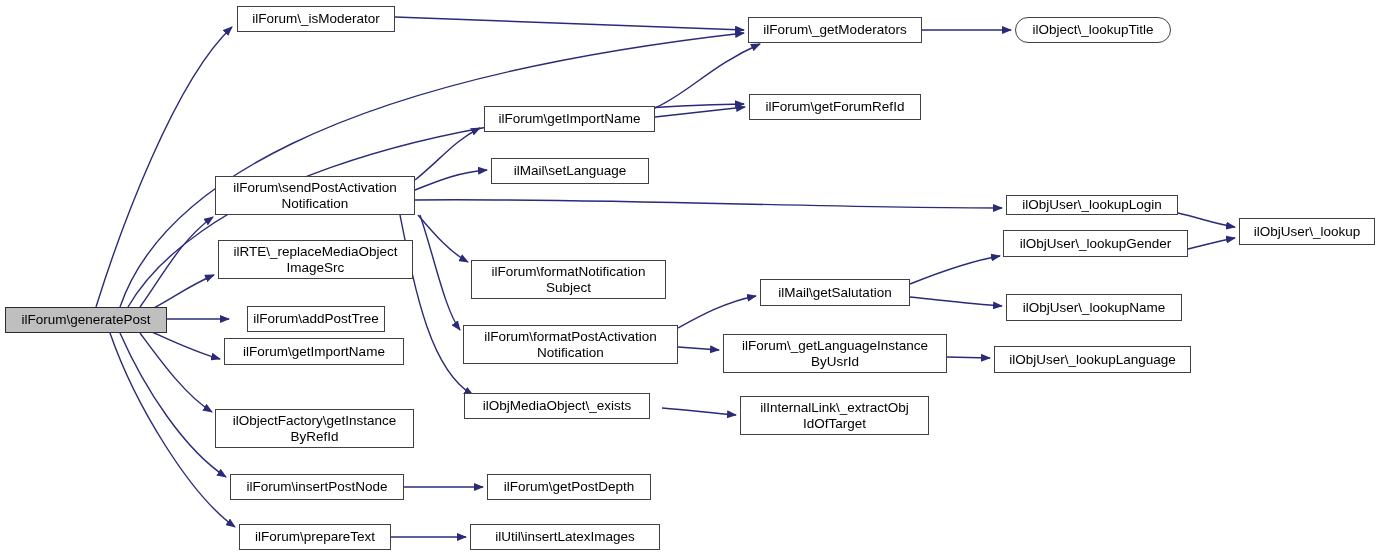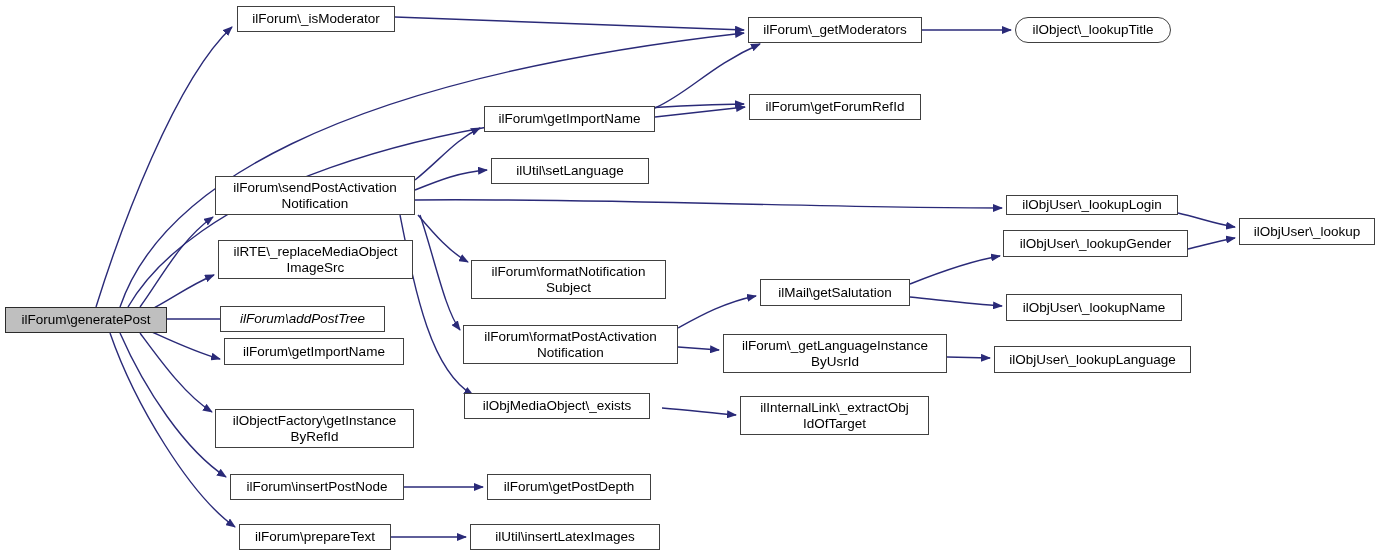--- a/index.html
+++ b/index.html
@@ -82,33 +82,33 @@
         <path d="M 391,537 L 466,537" fill="none" stroke="#2a2a78" stroke-width="1.4" marker-end="url(#arrow)"></path>
       </g>
   </svg>
   <div id="node-group">
       <div class="node root" style="left: 5px; top: 307px; width: 162px; height: 26px;">ilForum\generatePost</div>
       <div class="node" style="left: 237px; top: 6px; width: 158px; height: 26px;">ilForum\_isModerator</div>
       <div class="node" style="left: 748px; top: 17px; width: 174px; height: 26px;">ilForum\_getModerators</div>
       <div class="node" style="left: 1015px; top: 17px; width: 156px; height: 26px; border-radius: 13px;">ilObject\_lookupTitle</div>
       <div class="node" style="left: 484px; top: 106px; width: 171px; height: 26px;">ilForum\getImportName</div>
       <div class="node" style="left: 749px; top: 94px; width: 172px; height: 26px;">ilForum\getForumRefId</div>
-      <div class="node" style="left: 491px; top: 158px; width: 158px; height: 26px;">ilUtil\setLanguage</div>
+      <div class="node" style="left: 491px; top: 158px; width: 158px; height: 26px;">ilMail\setLanguage</div>
       <div class="node" style="left: 215px; top: 176px; width: 200px; height: 39px;">ilForum\sendPostActivation
 Notification</div>
       <div class="node" style="left: 1006px; top: 195px; width: 172px; height: 20px;">ilObjUser\_lookupLogin</div>
       <div class="node" style="left: 1239px; top: 218px; width: 136px; height: 27px;">ilObjUser\_lookup</div>
       <div class="node" style="left: 218px; top: 240px; width: 195px; height: 39px;">ilRTE\_replaceMediaObject
 ImageSrc</div>
       <div class="node" style="left: 1003px; top: 230px; width: 185px; height: 27px;">ilObjUser\_lookupGender</div>
       <div class="node" style="left: 471px; top: 260px; width: 195px; height: 39px;">ilForum\formatNotification
 Subject</div>
       <div class="node" style="left: 760px; top: 279px; width: 150px; height: 27px;">ilMail\getSalutation</div>
       <div class="node" style="left: 1006px; top: 294px; width: 176px; height: 27px;">ilObjUser\_lookupName</div>
-      <div class="node" style="left: 220px; top: 306px; width: 165px; height: 26px; font-style: italic;">ilForum\addPostTree</div>
+      <div class="node" style="left: 247px; top: 306px; width: 138px; height: 26px;">ilForum\addPostTree</div>
       <div class="node" style="left: 463px; top: 325px; width: 215px; height: 39px;">ilForum\formatPostActivation
 Notification</div>
       <div class="node" style="left: 723px; top: 334px; width: 224px; height: 39px;">ilForum\_getLanguageInstance
 ByUsrId</div>
       <div class="node" style="left: 994px; top: 346px; width: 197px; height: 27px;">ilObjUser\_lookupLanguage</div>
       <div class="node" style="left: 224px; top: 338px; width: 180px; height: 27px;">ilForum\getImportName</div>
       <div class="node" style="left: 464px; top: 393px; width: 186px; height: 26px;">ilObjMediaObject\_exists</div>
       <div class="node" style="left: 740px; top: 396px; width: 189px; height: 39px;">ilInternalLink\_extractObj
 IdOfTarget</div>
       <div class="node" style="left: 215px; top: 409px; width: 199px; height: 39px;">ilObjectFactory\getInstance

